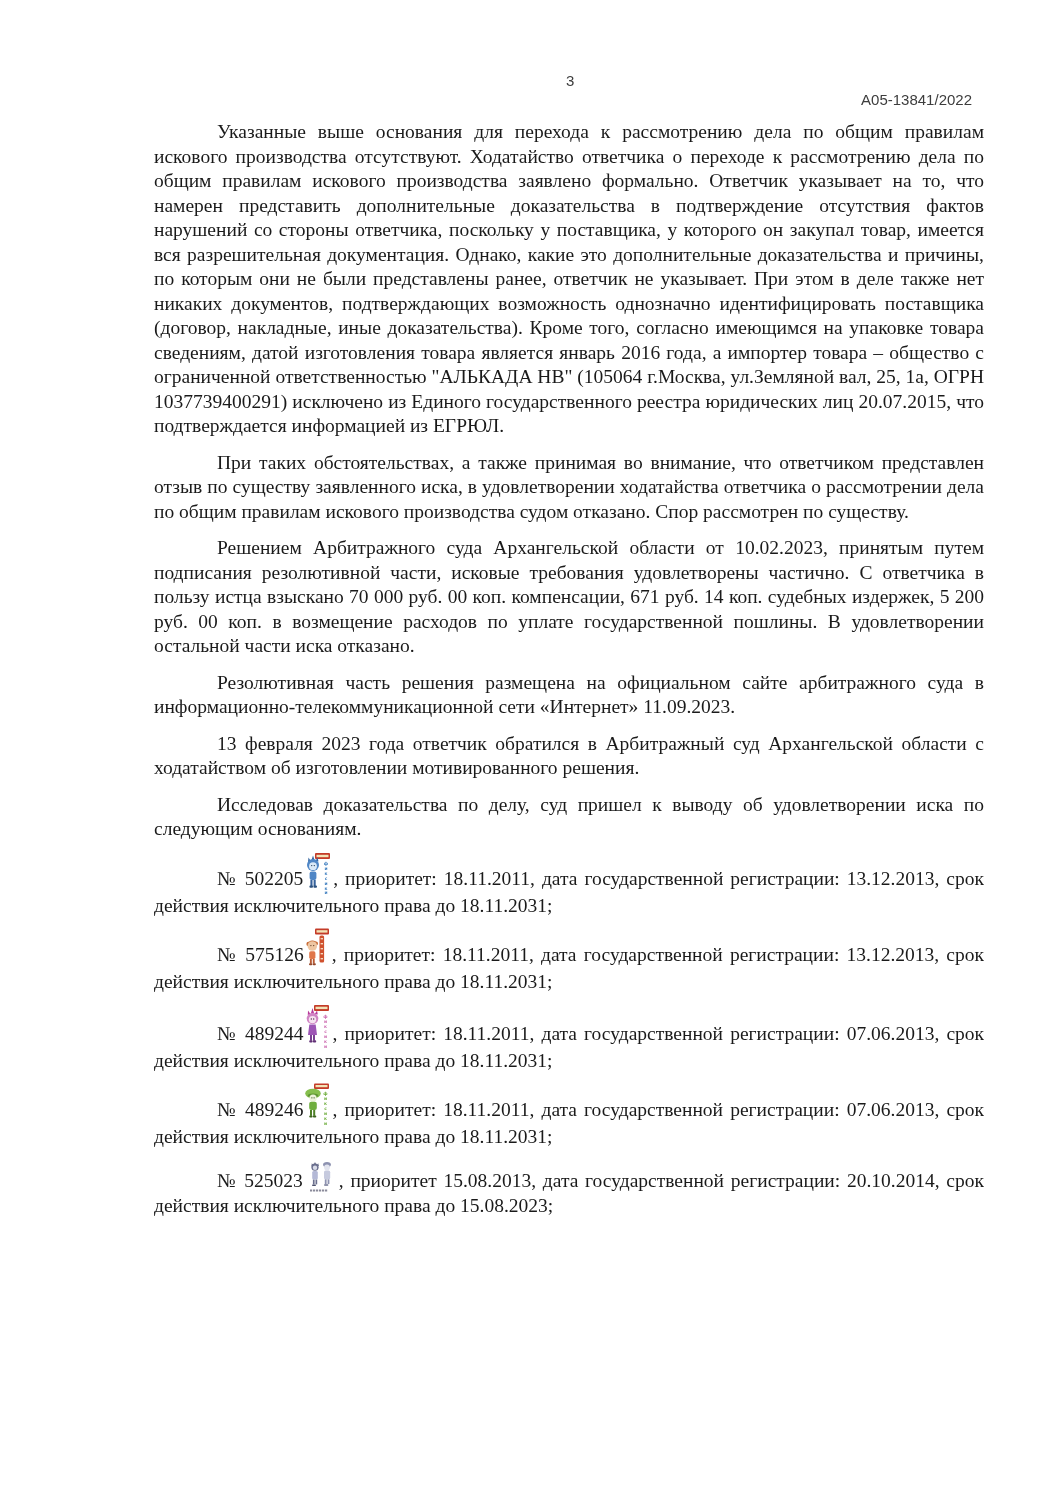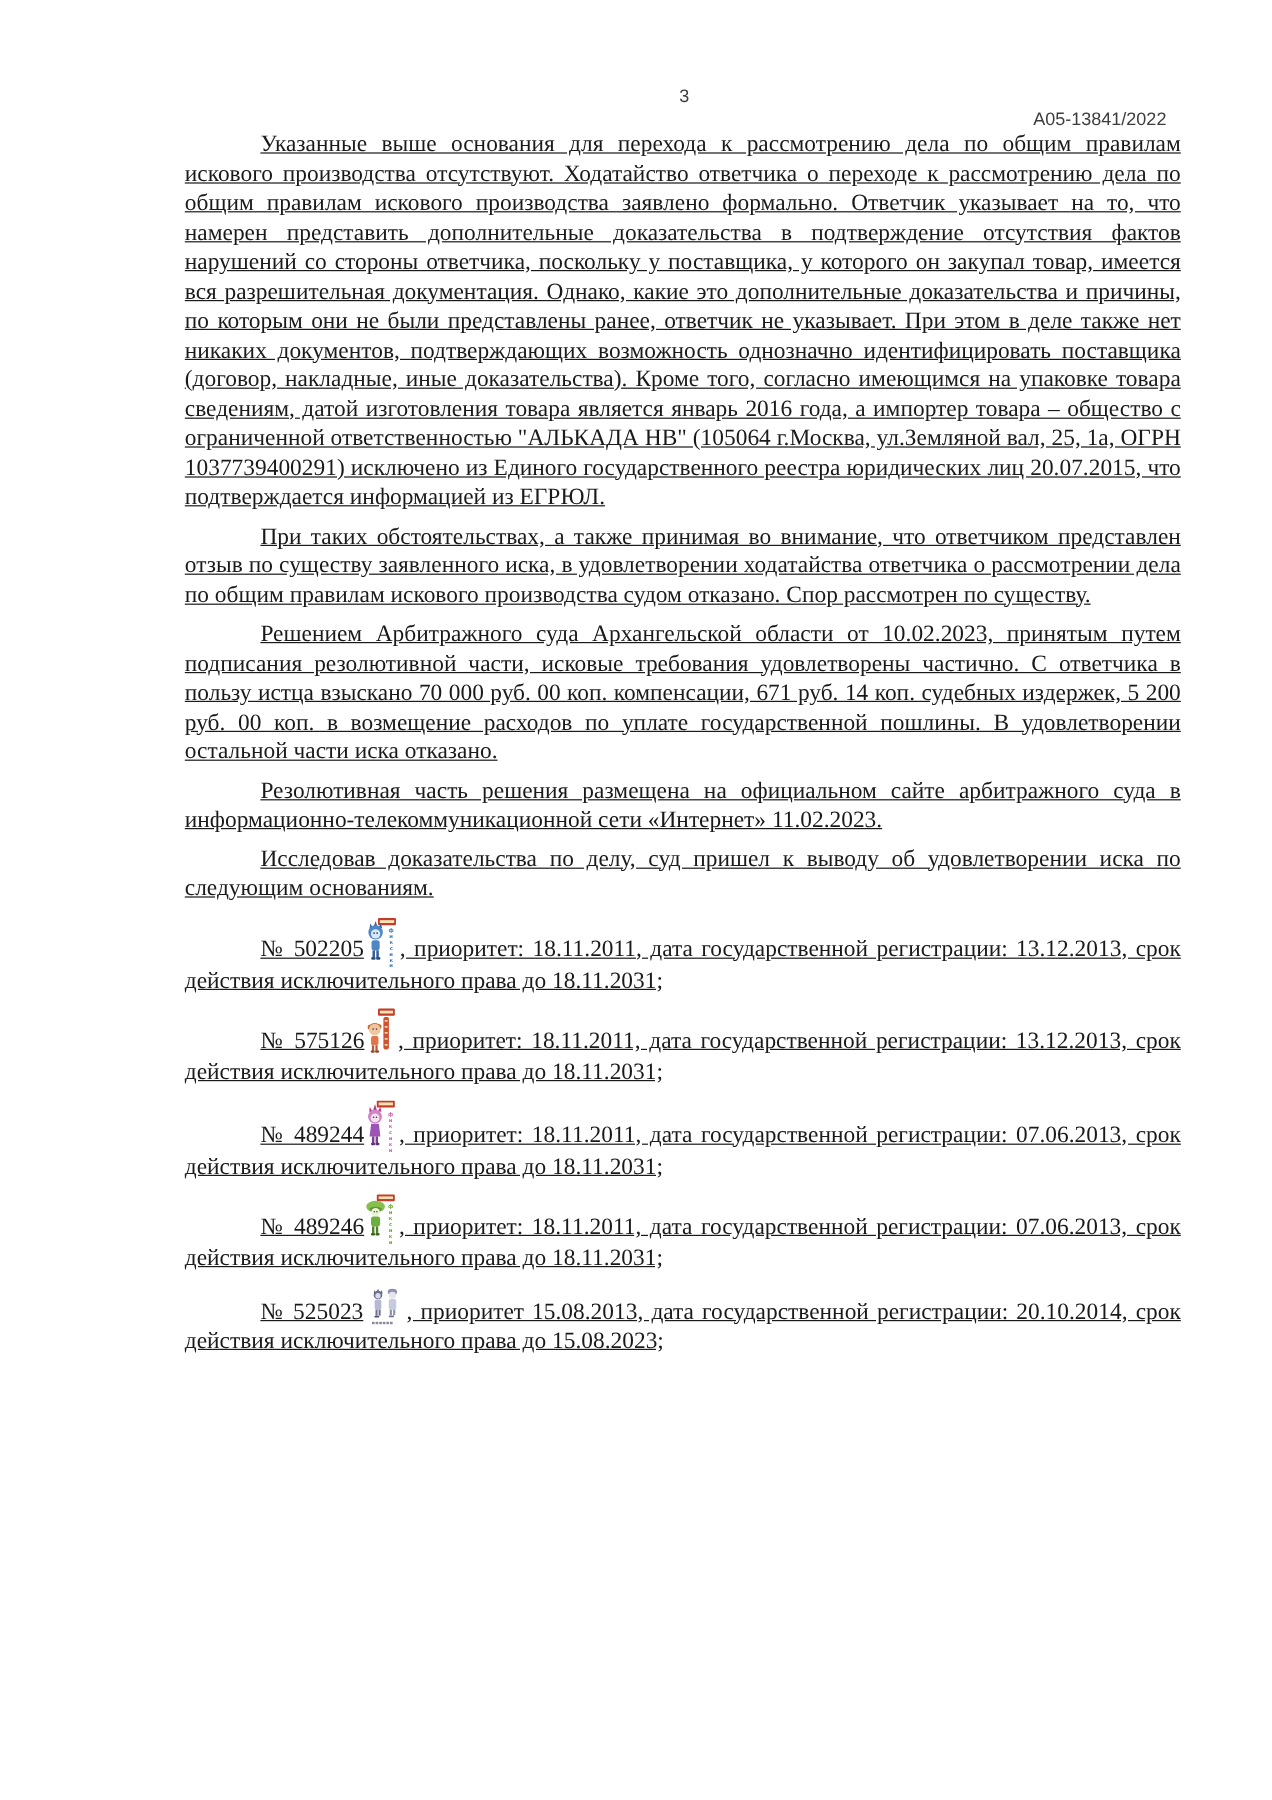--- a/index.html
+++ b/index.html
@@ -17,41 +17,42 @@
     font-family:"Liberation Sans","DejaVu Sans",sans-serif;
     font-size:15px;color:#3d3d3d;
   }
   .page-number{position:absolute;left:566px;top:0;}
   .case-number{position:absolute;right:88px;top:0;margin-top:19px;}
   .content{
     position:absolute;top:108px;left:154px;width:830px;
     font-size:19.5px;line-height:24.5px;
     text-align:justify;
   }
-  .content p{margin:1px 0 8px 0;text-indent:63px;text-decoration:underline;}
+  .content p{margin:12px 0 8px 0;text-indent:63px;}
   .content p.tm{margin-top:10px;margin-bottom:0;}
   .tm-logo{vertical-align:-9px;margin:0 2px;}
   .tm-logo-double{vertical-align:-7px;margin:0 3px;}
   .lv{font-family:"DejaVu Sans",sans-serif;font-size:4.4px;font-weight:bold;}
 </style>
 </head>
 <body>
 
 <div class="page">
 
   <div class="page-header">
     <span class="page-number">3</span>
     <span class="case-number">А05-13841/2022</span>
   </div>
 
   <div class="content">
     <p>Указанные выше основания для перехода к рассмотрению дела по общим правилам искового производства отсутствуют.  Ходатайство ответчика о переходе к рассмотрению дела по общим правилам искового производства заявлено формально. Ответчик указывает на то, что намерен представить дополнительные доказательства в подтверждение отсутствия фактов нарушений со стороны ответчика, поскольку у поставщика, у которого он закупал товар, имеется вся разрешительная документация. Однако, какие это дополнительные доказательства и причины, по которым они не были представлены ранее, ответчик не указывает. При этом в деле также нет никаких документов, подтверждающих возможность однозначно идентифицировать поставщика (договор, накладные, иные доказательства). Кроме того, согласно имеющимся на упаковке товара сведениям, датой изготовления товара является январь 2016 года, а импортер товара – общество с ограниченной ответственностью "АЛЬКАДА НВ" (105064 г.Москва, ул.Земляной вал, 25, 1а, ОГРН 1037739400291) исключено из Единого государственного реестра юридических лиц 20.07.2015, что подтверждается информацией из ЕГРЮЛ.</p>
     <p>При таких обстоятельствах, а также принимая во внимание, что ответчиком представлен отзыв по существу заявленного иска, в удовлетворении ходатайства ответчика о рассмотрении дела по общим правилам искового производства судом отказано. Спор рассмотрен по существу.</p>
     <p>Решением Арбитражного суда Архангельской области от 10.02.2023, принятым путем подписания резолютивной части, исковые требования удовлетворены частично. С ответчика в пользу истца взыскано 70 000 руб. 00 коп. компенсации,  671 руб. 14 коп. судебных издержек, 5 200 руб. 00 коп. в возмещение расходов по уплате государственной пошлины. В удовлетворении остальной части иска отказано.</p>
-    <p>Резолютивная часть решения размещена на официальном сайте арбитражного суда в информационно-телекоммуникационной сети «Интернет» 11.02.2023.</p>
+    <p>Резолютивная часть решения размещена на официальном сайте арбитражного суда в информационно-телекоммуникационной сети «Интернет» 11.09.2023.</p>
+    <p>13 февраля 2023 года ответчик обратился в Арбитражный суд Архангельской области  с ходатайством об изготовлении мотивированного решения.</p>
     <p>Исследовав доказательства по делу, суд пришел к выводу об удовлетворении иска по следующим основаниям.</p>
 
     <p class="tm"><span>№ 502205</span><svg class="tm-logo" width="26" height="42" viewBox="0 0 26 42">
         <rect x="10" y="1" width="15" height="6" rx="1" fill="#c43b28"></rect>
         <rect x="11.5" y="2.8" width="12" height="2.4" fill="#f2e3b6"></rect>
         <g class="lv" fill="#3f7fc0" text-anchor="middle">
           <text x="21" y="13">ф</text>
             <text x="21" y="18">и</text>
             <text x="21" y="23">к</text>
             <text x="21" y="28">с</text>

